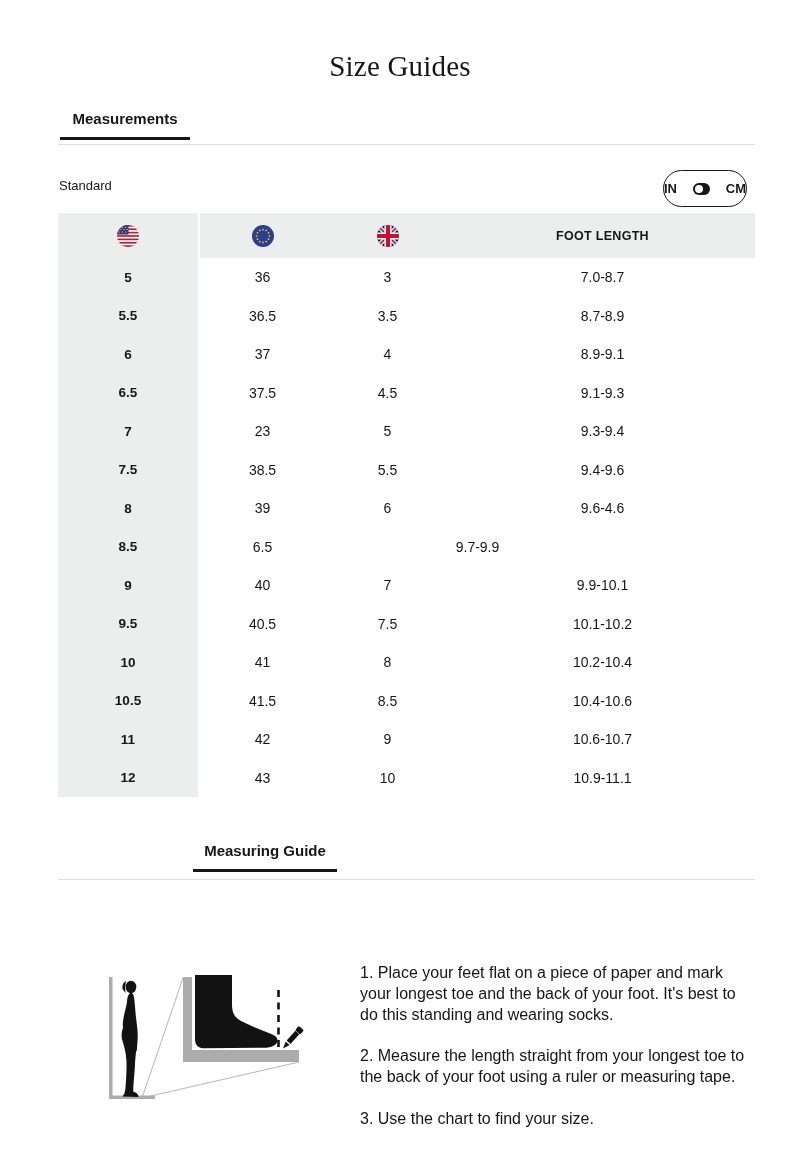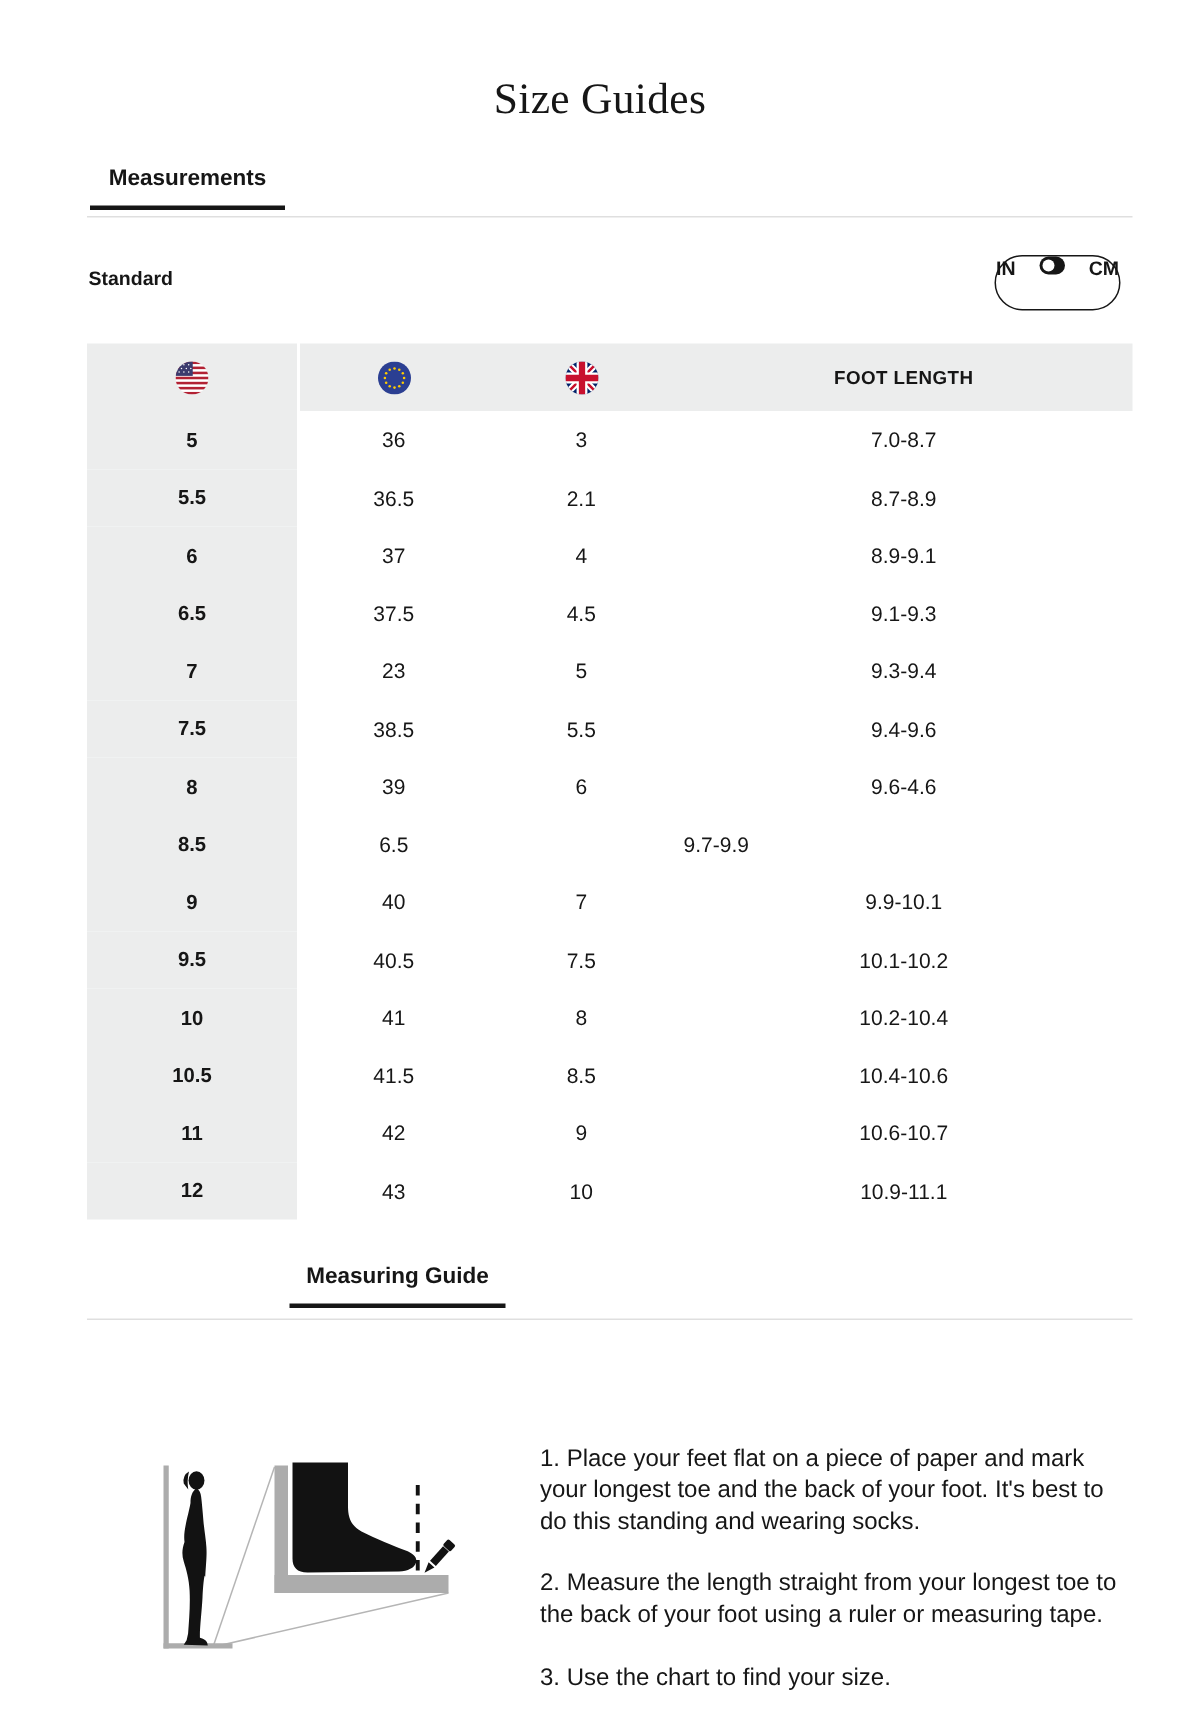--- a/index.html
+++ b/index.html
@@ -14,32 +14,32 @@
     color:var(--ink,#161616);letter-spacing:.2px;
   }
   .tab{
     position:absolute;text-align:center;font-size:15px;font-weight:600;
     padding-bottom:10px;border-bottom:3px solid var(--ink,#161616);cursor:pointer;
   }
   .tab-measurements{left:60px;top:110px;width:130px;}
   .tab-measuring{left:193px;top:842px;width:144px;}
   .hairline{position:absolute;left:58px;width:697px;height:1px;background:var(--hairline,#dfdfdf);}
   .hl-1{top:144px;} .hl-2{top:879px;}
-  .standard-label{position:absolute;left:59px;top:178px;font-size:13px;font-weight:700;}
+  .standard-label{position:absolute;left:59px;top:178px;font-size:13px;font-weight:400;}
   .unit-toggle{
     position:absolute;left:663px;top:170px;width:84px;height:37px;box-sizing:border-box;
     border:1.3px solid var(--ink,#161616);border-radius:19px;
-    display:flex;align-items:flex-start;justify-content:center;gap:16px;
+    display:flex;align-items:center;justify-content:center;gap:16px;
     font-size:13px;font-weight:600;cursor:pointer;background:#fff;
   }
   .switch{position:relative;width:22px;height:12px;border-radius:7px;background:var(--ink,#161616);}
   .knob{position:absolute;left:2px;top:2px;width:8px;height:8px;border-radius:50%;background:#fff;}
   
   .size-table{position:absolute;left:58px;top:213px;width:697px;}
-  .thead{position:relative;height:45px;margin-top:16px;}
+  .thead{position:relative;height:45px;}
   .thead-left{position:absolute;left:0;top:0;width:140px;height:45px;background:var(--table-bg,#ECEDED);
     display:flex;align-items:center;justify-content:center;}
   .thead-right{position:absolute;left:142px;top:0;width:555px;height:45px;background:var(--table-bg,#ECEDED);
     display:flex;align-items:center;}
   .hcell{display:flex;align-items:center;justify-content:center;}
   .hcell.c1,.hcell.c2{width:125px;} .hcell.c3{width:305px;}
   .hlabel{font-size:12.5px;font-weight:700;letter-spacing:.3px;}
   .flag{display:block;}
   .trow{display:flex;height:38.5px;align-items:stretch;}
   .cell{display:flex;align-items:center;justify-content:center;font-size:14px;}
@@ -158,21 +158,21 @@
     <div class="gap"></div>
     <div class="cell c1">36</div>
     <div class="cell c2">3</div>
     <div class="cell c3">7.0-8.7</div>
   </div>
 
   <div class="trow">
     <div class="cell c0">5.5</div>
     <div class="gap"></div>
     <div class="cell c1">36.5</div>
-    <div class="cell c2">2.1</div>
+    <div class="cell c2">3.5</div>
     <div class="cell c3">8.7-8.9</div>
   </div>
 
   <div class="trow">
     <div class="cell c0">6</div>
     <div class="gap"></div>
     <div class="cell c1">37</div>
     <div class="cell c2">4</div>
     <div class="cell c3">8.9-9.1</div>
   </div>

